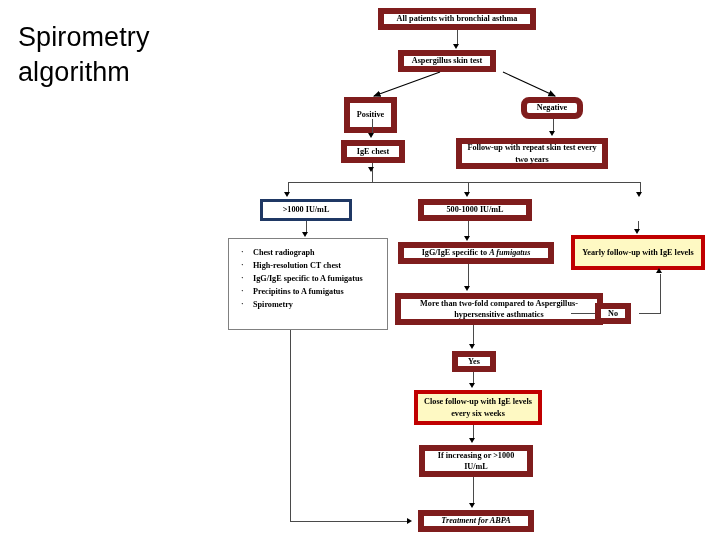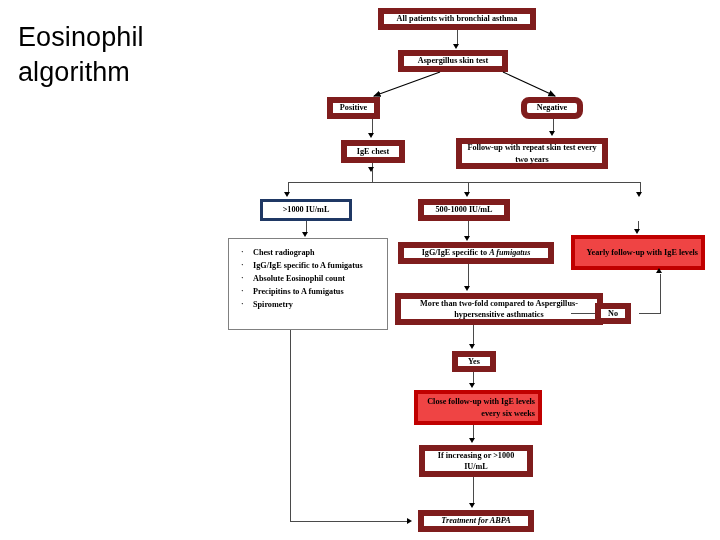--- a/index.html
+++ b/index.html
@@ -45,23 +45,22 @@
   }
   .node.plain { border: 6px solid #7f1d1d; }
   .node.navy {
     border: 3px solid #1F3864;
     background: #ffffff;
     color: #000000;
     padding: 1px 2px;
   }
   .node.red {
     border: 4px solid #C00000;
-    background: #ef4444;
-    color: #000000;
-    text-align: right;
+    background: #fef9c3;
+    color: #000000;
   }
   .node.italic { font-style: italic; }
   .node .inner { width: 100%; }
   .em { font-style: italic; }
 
   
   #bullets {
     position: absolute;
     box-sizing: border-box;
     border: 1px solid #808080;
@@ -119,60 +118,60 @@
     border-right: 3.5px solid transparent;
     border-bottom: 5px solid #000000;
   }
   .diag { position: absolute; }
 </style>
 </head>
 <body>
 
 <div id="slide">
 
-  <div id="title">Eosinophil algorithm</div>
+  <div id="title">Spirometry algorithm</div>
 
   <div class="node plain" style="left:378px; top:8px; width:158px; height:22px;">
     <span class="inner">All patients with bronchial asthma</span>
   </div>
 
-  <div class="node plain" style="left:398px; top:50px; width:110px; height:22px;">
+  <div class="node plain" style="left:398px; top:50px; width:98px; height:22px;">
     <span class="inner">Aspergillus skin test</span>
   </div>
 
-  <div class="node plain" style="left:327px; top:97px; width:53px; height:22px;">
+  <div class="node plain" style="left:344px; top:97px; width:53px; height:36px;">
     <span class="inner">Positive</span>
   </div>
 
   <div class="node plain" style="left:521px; top:97px; width:62px; height:22px;border-radius:8px;">
     <span class="inner">Negative</span>
   </div>
 
   <div class="node plain" style="left:341px; top:140px; width:64px; height:23px;">
     <span class="inner">IgE chest</span>
   </div>
 
   <div class="node plain" style="left:456px; top:138px; width:152px; height:31px;">
     <span class="inner">Follow-up with repeat skin test every two years</span>
   </div>
 
   <div class="node navy" style="left:260px; top:199px; width:92px; height:22px;">
     <span class="inner">&gt;1000 IU/mL</span>
   </div>
 
-  <div class="node plain" style="left:418px; top:199px; width:92px; height:22px;">
+  <div class="node plain" style="left:418px; top:199px; width:114px; height:22px;">
     <span class="inner">500-1000 IU/mL</span>
   </div>
 
 
   <div id="bullets" style="left:228px; top:238px; width:160px; height:92px;">
     <ul>
       <li>Chest radiograph</li>
+      <li>High-resolution CT chest</li>
       <li>IgG/IgE specific to A fumigatus</li>
-      <li>Absolute Eosinophil count</li>
       <li>Precipitins to A fumigatus</li>
       <li>Spirometry</li>
     </ul>
   </div>
 
   <div class="node plain" style="left:398px; top:242px; width:156px; height:22px;">
     <span class="inner"><span>IgG/IgE specific to </span><span class="em">A fumigatus</span></span>
   </div>
 
   <div class="node plain" style="left:395px; top:293px; width:208px; height:32px;">

